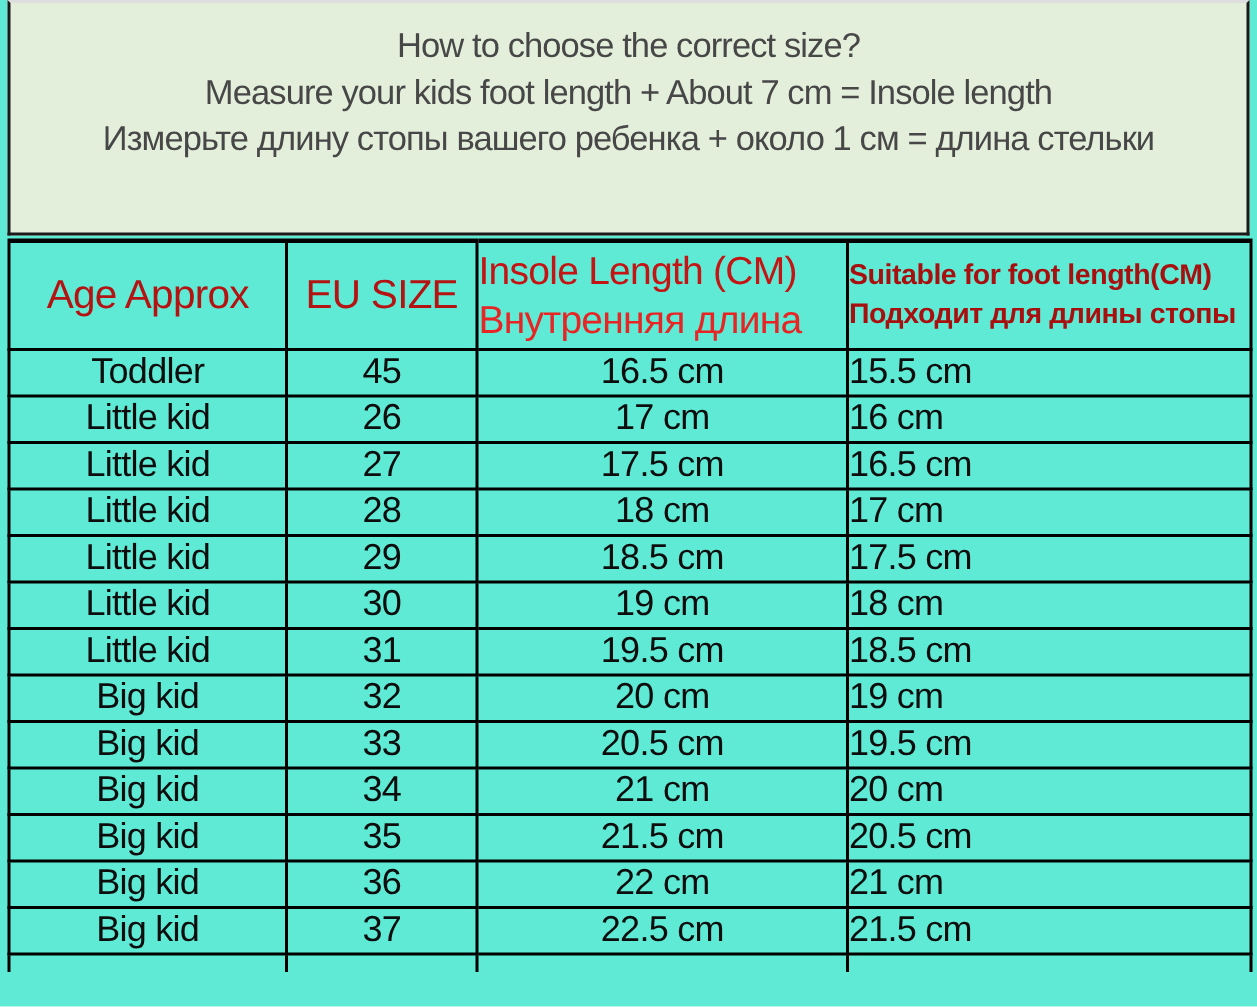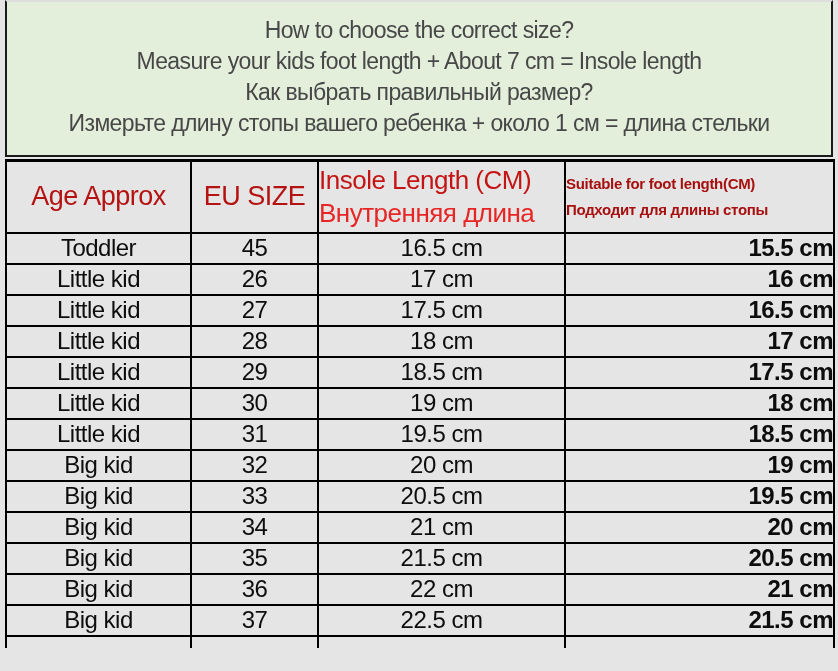--- a/index.html
+++ b/index.html
@@ -5,21 +5,21 @@
   html, body {
     margin: 0;
     padding: 0;
     background: #ffffff;
   }
   .page {
     position: relative;
     width: 838px;
     height: 671px;
     overflow: hidden;
-    background: #e5e5e5;
+    background: #5eead4;
     font-family: "Liberation Sans", sans-serif;
   }
   
   .info-panel {
     box-sizing: border-box;
     margin-left: 5px;
     width: 828px;
     height: 157px;
     background: #e3efdb;
     border-left: 2px solid #1a1a1a;
@@ -77,44 +77,43 @@
   .h2 .l2 {
     color: #e82525;
     font-size: 26px;
     line-height: 33px;
     letter-spacing: -0.5px;
   }
   .h3 { text-align: left; padding-left: 4px; }
   .h3 .l1, .h3 .l2 {
     color: #a80f0f;
     font-weight: bold;
-    font-size: 15px;
+    font-size: 19px;
     line-height: 26px;
     letter-spacing: -0.3px;
   }
   td {
     height: 31px;
     color: #0d0d0d;
     font-size: 24px;
     letter-spacing: -0.5px;
     text-align: center;
     vertical-align: middle;
   }
-  td.c3 { text-align: right; padding-left: 6px; font-weight: bold; }
+  td.c3 { text-align: left; padding-left: 6px; }
   tr.partial td { height: 12px; border-bottom: none; }
 </style>
 </head>
 <body>
 
 <div class="page">
 
   <div class="info-panel">
     <p class="info-line">How to choose the correct size?</p>
     <p class="info-line">Measure your kids foot length + About 7 cm = Insole length</p>
-    <p class="info-line">Как выбрать правильный размер?</p>
     <p class="info-line">Измерьте длину стопы вашего ребенка + около 1 см = длина стельки</p>
   </div>
 
   <table class="size-table">
     <colgroup>
       <col class="c0">
         <col class="c1">
         <col class="c2">
         <col class="c3">
     </colgroup>

